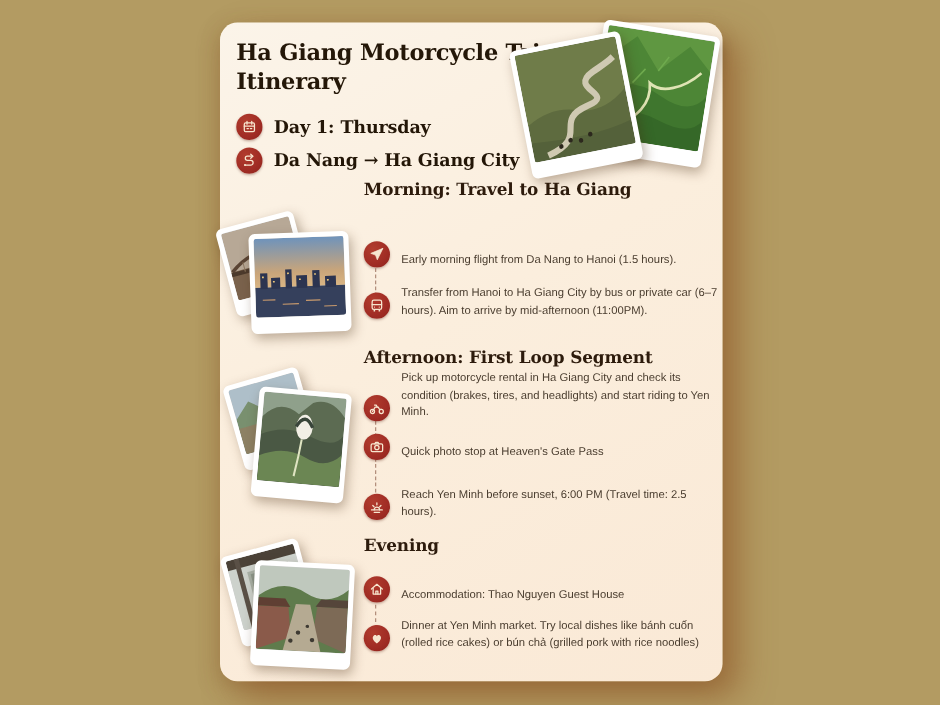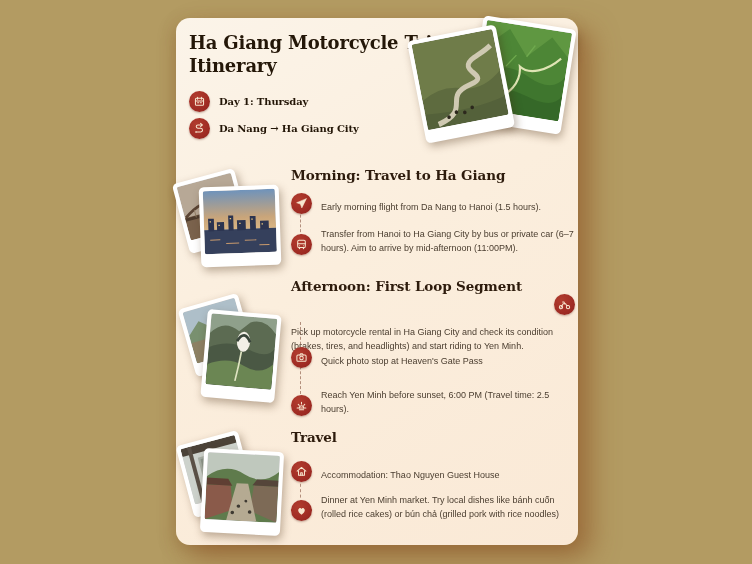--- a/index.html
+++ b/index.html
@@ -12,21 +12,21 @@
   .title{position:absolute;left:13px;top:13px;width:272px;
     font-family:"DejaVu Serif", serif;font-weight:bold;font-size:18px;line-height:1.3;
     letter-spacing:-0.2px;color:#241708;}
   
   .circ{position:relative;width:21px;height:21px;border-radius:50%;flex:0 0 21px;
     background:radial-gradient(circle at 35% 30%, #b13c2e 0%, #a02c24 60%, #8c221c 100%);
     box-shadow:0 1px 2px rgba(90,30,15,.35);display:inline-flex;align-items:center;justify-content:center;}
   .circ svg{width:13px;height:13px;display:block;}
   
   .meta-row{position:absolute;left:13px;display:flex;align-items:center;gap:9px;}
-  .meta-label{font-family:"DejaVu Serif", serif;font-weight:bold;font-size:10px;
+  .meta-label{font-family:"DejaVu Serif", serif;font-weight:bold;font-size:14px;
     color:#231607;letter-spacing:-0.1px;white-space:nowrap;}
   
   .sec-heading{position:absolute;left:115px;font-family:"DejaVu Serif", serif;
     font-weight:bold;font-size:13.5px;color:#2d1b0c;letter-spacing:-0.1px;white-space:nowrap;}
   .item{position:absolute;left:115px;width:284px;display:flex;align-items:flex-end;gap:9px;}
   .item-text{font-size:9px;line-height:1.5;color:#4a3d2f;padding-top:2px;}
   .connector{position:absolute;left:124px;width:0;border-left:1.5px dashed rgba(120,65,45,.55);z-index:0;}
   .item .circ{z-index:1;}
   
   .polaroid{position:absolute;background:#fff;border-radius:5px;
@@ -94,21 +94,21 @@
       <span class="circ">
         <svg viewBox="0 0 24 24" fill="none" stroke="#f7e6cf" stroke-width="1.9" stroke-linecap="round" stroke-linejoin="round">
           <circle cx="5.5" cy="18.5" r="1.4" fill="#f7e6cf" stroke="none"></circle>
           <path d="M5.5 18.5 h8.5 a3.5 3.5 0 0 0 0 -7 h-5 a3 3 0 0 1 0 -6 h8"></path>
           <path d="M14 2.5 L17 5.5 L14 8.5"></path>
         </svg>
       </span>
       <span class="meta-label">Da Nang → Ha Giang City</span>
     </div>
 
-    <div class="sec-heading" style="top:149px;">Morning: Travel to Ha Giang</div>
+    <div class="sec-heading" style="top:126px;">Morning: Travel to Ha Giang</div>
     <div class="connector" style="top:187px;height:32px;"></div>
     <div class="item" style="top:175px;">
       <span class="circ">
         <svg viewBox="0 0 24 24">
             <path d="M21 3 L3 10.5 l7 2.6 2.6 7 Z M10 13 L21 3" fill="#f7e6cf" stroke="#f7e6cf" stroke-width="1" stroke-linejoin="round"></path>
           </svg>
       </span>
       <div class="item-text">Early morning flight from Da Nang to Hanoi (1.5 hours).</div>
     </div>
     <div class="item" style="top:208px;">
@@ -166,21 +166,21 @@
         </g>
         <g stroke="#c99a6d" stroke-width="1.5">
               <path d="M8 78 h14 M30 84 h18 M56 80 h16 M76 88 h14"></path>
             </g>
       </svg>
         </div>
     </div>
 
     <div class="sec-heading" style="top:260px;text-align:center;">Afternoon: First Loop Segment</div>
     <div class="connector" style="top:304px;height:72px;"></div>
-    <div class="item" style="top:276px;flex-direction:column;">
+    <div class="item" style="top:276px;">
       <span class="circ">
         <svg viewBox="0 0 24 24" fill="none" stroke="#f7e6cf" stroke-width="1.9" stroke-linecap="round" stroke-linejoin="round">
           <circle cx="5.5" cy="17" r="3"></circle>
             <circle cx="18.5" cy="17" r="3"></circle>
           <path d="M5.5 17 l4 -6.5 h4.5 l2 3.5 h2.5"></path>
           <path d="M12.5 10.5 l-1.5 -3 h-2.5"></path>
         </svg>
       </span>
       <div class="item-text">Pick up motorcycle rental in Ha Giang City and check its condition  (brakes, tires, and headlights) and start riding to Yen Minh.</div>
     </div>
@@ -223,21 +223,21 @@
         <path d="M0 28 Q20 6 44 22 L60 8 Q82 0 100 22 V100 H0 Z" fill="#5c6b52"></path>
         <path d="M0 48 Q30 34 60 46 T100 42 V100 H0 Z" fill="#4a5844"></path>
         <ellipse cx="52" cy="36" rx="10" ry="14" fill="#f2efe6"></ellipse>
         <path d="M42 36 Q52 18 62 36" stroke="#39453a" stroke-width="4" fill="none"></path>
         <path d="M0 72 Q30 58 56 70 T100 64 V100 H0 Z" fill="#6b8653"></path>
         <path d="M50 50 Q48 70 44 92" stroke="#dfe4c2" stroke-width="2.5" fill="none"></path>
       </svg>
         </div>
     </div>
 
-    <div class="sec-heading" style="top:411px;">Travel</div>
+    <div class="sec-heading" style="top:411px;">Evening</div>
     <div class="connector" style="top:455px;height:30px;"></div>
     <div class="item" style="top:474px;">
       <span class="circ">
         <svg viewBox="0 0 24 24">
             <path d="M12 20 C5.5 15.6 4.5 10.6 7.6 8.2 C9.4 6.9 11.3 7.7 12 9.2 C12.7 7.7 14.6 6.9 16.4 8.2 C19.5 10.6 18.5 15.6 12 20 Z" fill="#f7e6cf"></path>
           </svg>
       </span>
       <div class="item-text">Dinner at Yen Minh market. Try local dishes like bánh cuốn (rolled rice cakes) or bún chả (grilled pork with rice noodles)</div>
     </div>
     <div class="item" style="top:443px;">

